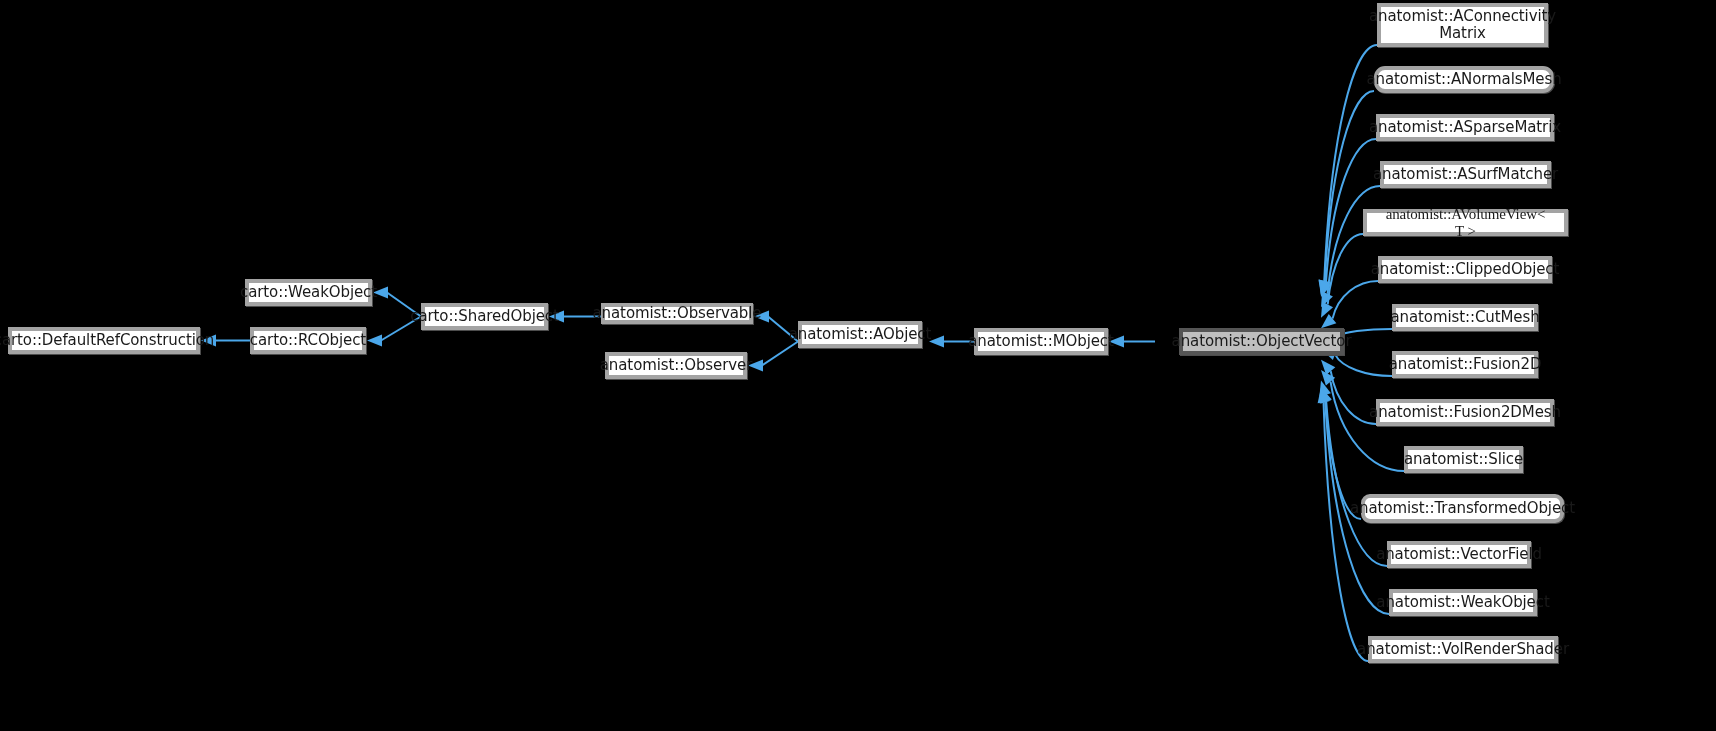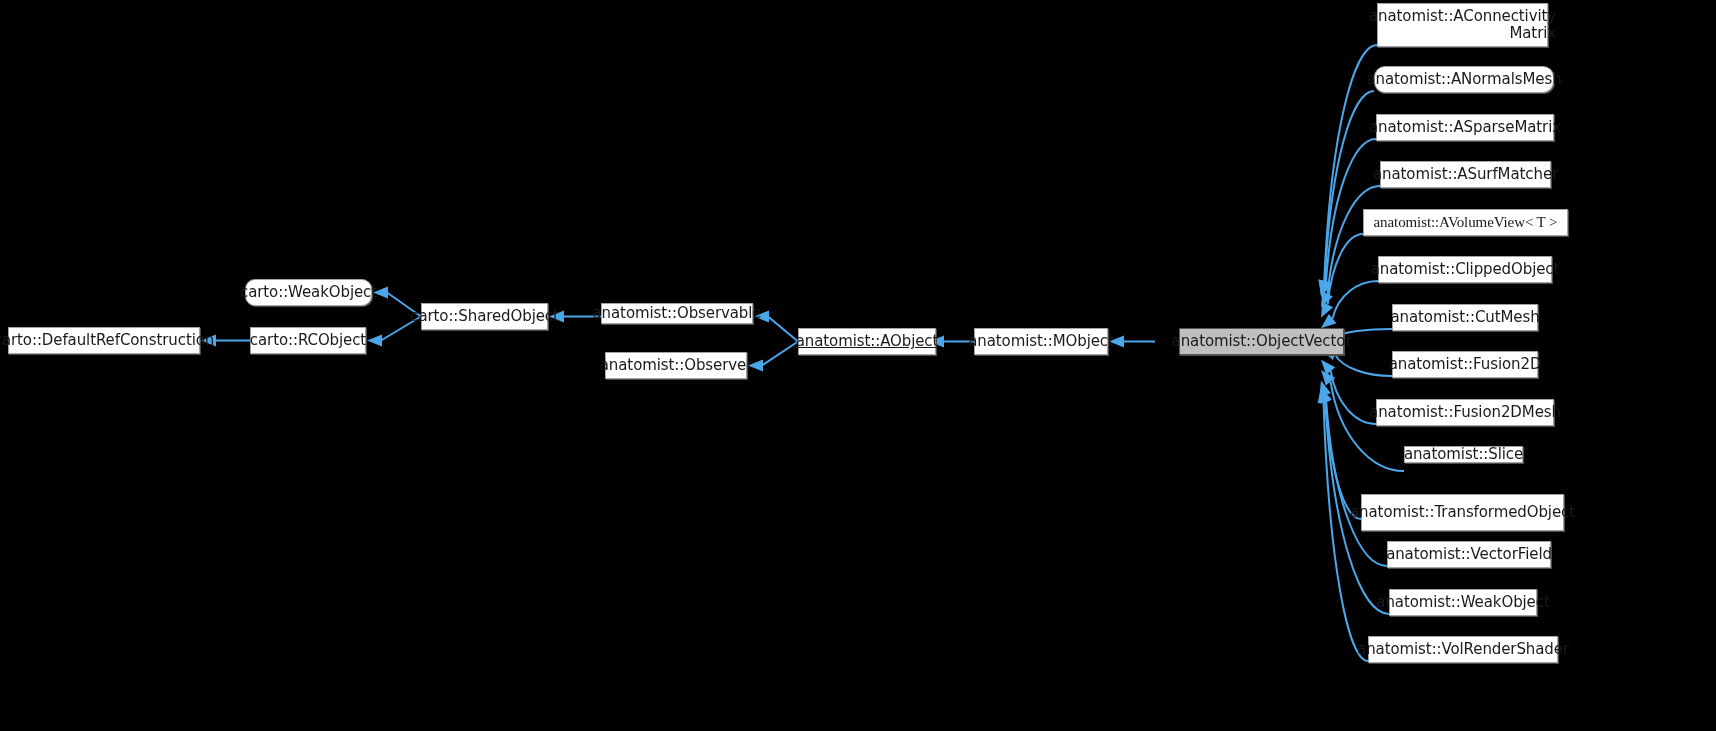--- a/index.html
+++ b/index.html
@@ -23,31 +23,31 @@
     left: 0;
     top: 0;
     width: 1716px;
     height: 731px;
     pointer-events: none;
   }
   .node {
     position: absolute;
     box-sizing: border-box;
     background: #ffffff;
-    border: 1px solid #a3a3a3;
+    border: 4px solid #a3a3a3;
     box-shadow: 1px 1px 0 0 #4d4d4d;
     color: #1a1a1a;
     font-size: 15px;
     line-height: 17px;
     display: flex;
     align-items: center;
     justify-content: center;
-    text-align: right;
+    text-align: center;
     white-space: pre-line;
-    padding: 0 8px;
+    padding: 0 16px;
     letter-spacing: -0.1px;
   }
   .node.current {
     background: #bfbfbf;
     border-color: #555555;
     margin-left: 24px;
   }
 </style>
 </head>
 <body>
@@ -95,36 +95,36 @@
       <path d="M 1326.2020133633876 401.56908159643467 C 1333.497771759781 503.5162510066452, 1359.6409060135245 566, 1387 566" fill="none" stroke="#4ba7ea" stroke-width="2"></path>
       <polygon points="1321,387.5 1320.5743807248136,403.6498869417897 1331.8296460019615,399.48827625107964" fill="#4ba7ea"></polygon>
       <path d="M 1325.3131277524199 401.8665211165162 C 1332.9555524221296 533.3892780242761, 1360.340907488589 614, 1389 614" fill="none" stroke="#4ba7ea" stroke-width="2"></path>
       <polygon points="1321,387.5 1319.5665193058135,403.59177221748416 1331.0597361990262,400.14127001554823" fill="#4ba7ea"></polygon>
       <path d="M 1323.540458066169 402.28330385313234 C 1328.8756030982288 562.6876554641904, 1347.9932061297761 661, 1368 661" fill="none" stroke="#4ba7ea" stroke-width="2"></path>
       <polygon points="1321,387.5 1317.627136524916,403.29948707959994 1329.4537796074221,401.26712062666473" fill="#4ba7ea"></polygon>
     </svg>
   <div id="nodes">
       <div class="node" style="left: 8px; top: 327px; width: 192px; height: 27px;">carto::DefaultRefConstruction</div>
       <div class="node" style="left: 250px; top: 327px; width: 116px; height: 27px;">carto::RCObject</div>
-      <div class="node" style="left: 245px; top: 279px; width: 127px; height: 27px; border-radius: 10px;">carto::WeakObject</div>
+      <div class="node" style="left: 245px; top: 279px; width: 127px; height: 27px;">carto::WeakObject</div>
       <div class="node" style="left: 421px; top: 303px; width: 127px; height: 27px;">carto::SharedObject</div>
       <div class="node" style="left: 601px; top: 303px; width: 152px; height: 21px;">anatomist::Observable</div>
       <div class="node" style="left: 605px; top: 352px; width: 142px; height: 27px;">anatomist::Observer</div>
-      <div class="node" style="left: 798px; top: 328px; width: 138px; height: 27px; text-decoration: underline;">anatomist::AObject</div>
+      <div class="node" style="left: 798px; top: 321px; width: 124px; height: 27px;">anatomist::AObject</div>
       <div class="node" style="left: 974px; top: 328px; width: 134px; height: 27px;">anatomist::MObject</div>
       <div class="node current" style="left: 1155px; top: 328px; width: 165px; height: 27px;">anatomist::ObjectVector</div>
       <div class="node" style="left: 1377px; top: 3px; width: 171px; height: 44px;">anatomist::AConnectivity
 Matrix</div>
       <div class="node" style="left: 1374px; top: 66px; width: 180px; height: 27px; border-radius: 11px;">anatomist::ANormalsMesh</div>
       <div class="node" style="left: 1376px; top: 114px; width: 178px; height: 27px;">anatomist::ASparseMatrix</div>
       <div class="node" style="left: 1380px; top: 161px; width: 171px; height: 27px;">anatomist::ASurfMatcher</div>
       <div class="node" style="left: 1363px; top: 209px; width: 205px; height: 27px; font-family: Liberation Serif, serif;">anatomist::AVolumeView&lt; T &gt;</div>
       <div class="node" style="left: 1378px; top: 256px; width: 174px; height: 27px;">anatomist::ClippedObject</div>
       <div class="node" style="left: 1392px; top: 304px; width: 146px; height: 27px;">anatomist::CutMesh</div>
       <div class="node" style="left: 1392px; top: 351px; width: 146px; height: 27px;">anatomist::Fusion2D</div>
       <div class="node" style="left: 1376px; top: 399px; width: 178px; height: 27px;">anatomist::Fusion2DMesh</div>
-      <div class="node" style="left: 1404px; top: 446px; width: 119px; height: 17px;">anatomist::Slice</div>
-      <div class="node" style="left: 1361px; top: 494px; width: 203px; height: 37px;">anatomist::TransformedObject</div>
-      <div class="node" style="left: 1387px; top: 541px; width: 164px; height: 27px;">anatomist::VectorField</div>
+      <div class="node" style="left: 1404px; top: 446px; width: 119px; height: 27px;">anatomist::Slice</div>
+      <div class="node" style="left: 1361px; top: 494px; width: 203px; height: 29px; border-radius: 9px;">anatomist::TransformedObject</div>
+      <div class="node" style="left: 1387px; top: 541px; width: 144px; height: 27px;">anatomist::VectorField</div>
       <div class="node" style="left: 1389px; top: 589px; width: 148px; height: 27px;">anatomist::WeakObject</div>
       <div class="node" style="left: 1368px; top: 636px; width: 190px; height: 27px;">anatomist::VolRenderShader</div>
     </div>
 </div>
 
 </body></html>

